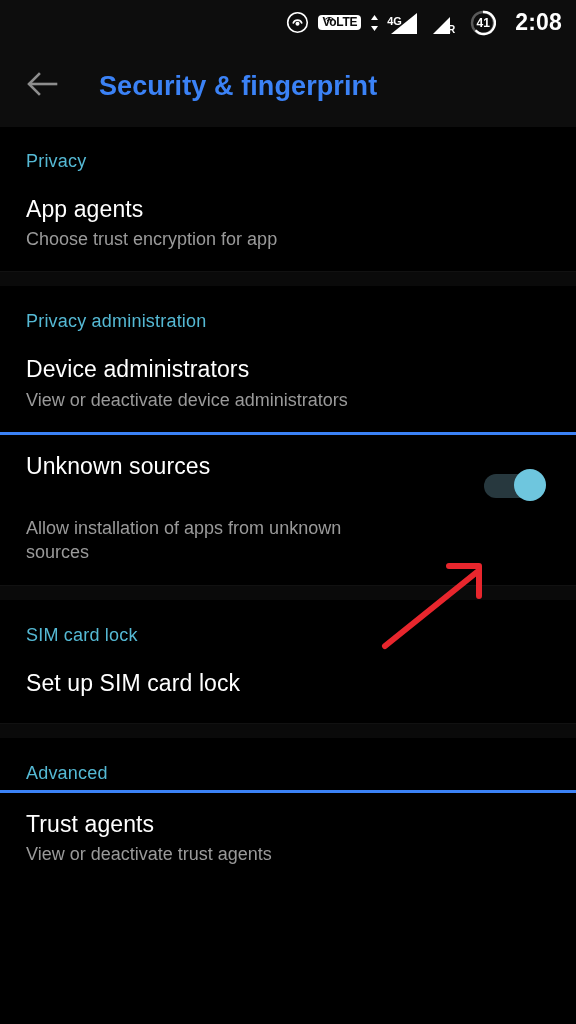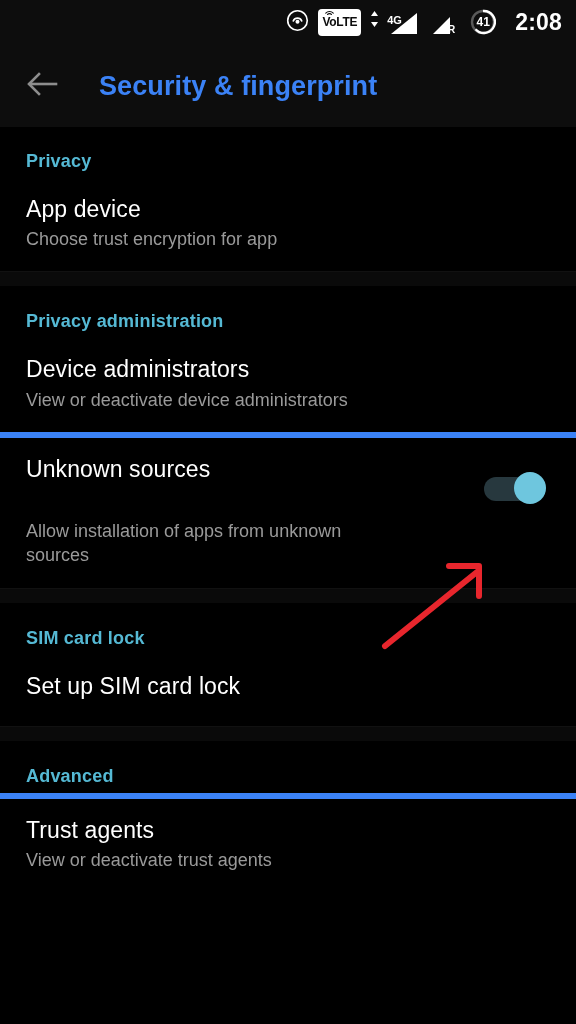--- a/index.html
+++ b/index.html
@@ -21,20 +21,21 @@
     height: 45px;
     background: #0d0d0d;
     display: flex;
     align-items: center;
     justify-content: flex-end;
     padding-right: 14px;
     box-sizing: border-box;
   }
   .sb-group {
     display: flex;
+    align-items: center;
     gap: 9px;
   }
   .cast-icon { width: 23px; height: 23px; display: block; }
   .volte-badge {
     background: #ffffff;
     color: #0d0d0d;
     border-radius: 4px;
     font-size: 12px;
     font-weight: bold;
     padding: 1px 4px 2px 4px;
@@ -123,32 +124,32 @@
   .section { background: #000000; }
   .section-gap {
     height: 14px;
     background: #0a0a0a;
     border-top: 1px solid #111111;
     border-bottom: 1px solid #000000;
   }
   .section-header {
     color: #55b9d4;
     font-size: 18px;
-    font-weight: bold;
+    font-weight: normal;
     padding: 24px 26px 6px 26px;
     letter-spacing: 0.2px;
   }
   .row {
     padding: 18px 26px 20px 26px;
     display: flex;
     align-items: flex-start;
     justify-content: space-between;
     cursor: pointer;
   }
-  .row.divided { border-top: 6px solid #3b82f6; }
+  .row.divided { border-top: 3px solid #3b82f6; }
   .row-text { flex: 1; min-width: 0; }
   .row-title {
     font-size: 23px;
     color: #ffffff;
     line-height: 1.18;
     letter-spacing: 0.1px;
   }
   .row-sub {
     font-size: 18px;
     color: #9a9a9a;
@@ -264,21 +265,21 @@
   </div>
   <div class="appbar-title">Security &amp; fingerprint</div>
 </div>
 
 <div class="content">
 
   <div class="section">
     <div class="section-header">Privacy</div>
     <div class="row">
       <div class="row-text">
-        <div class="row-title">App device</div>
+        <div class="row-title">App agents</div>
         <div class="row-sub">Choose trust encryption for app</div>
       </div>
     </div>
   </div>
 
   <div class="section-gap"></div>
 
   <div class="section">
     <div class="section-header">Privacy administration</div>
 

